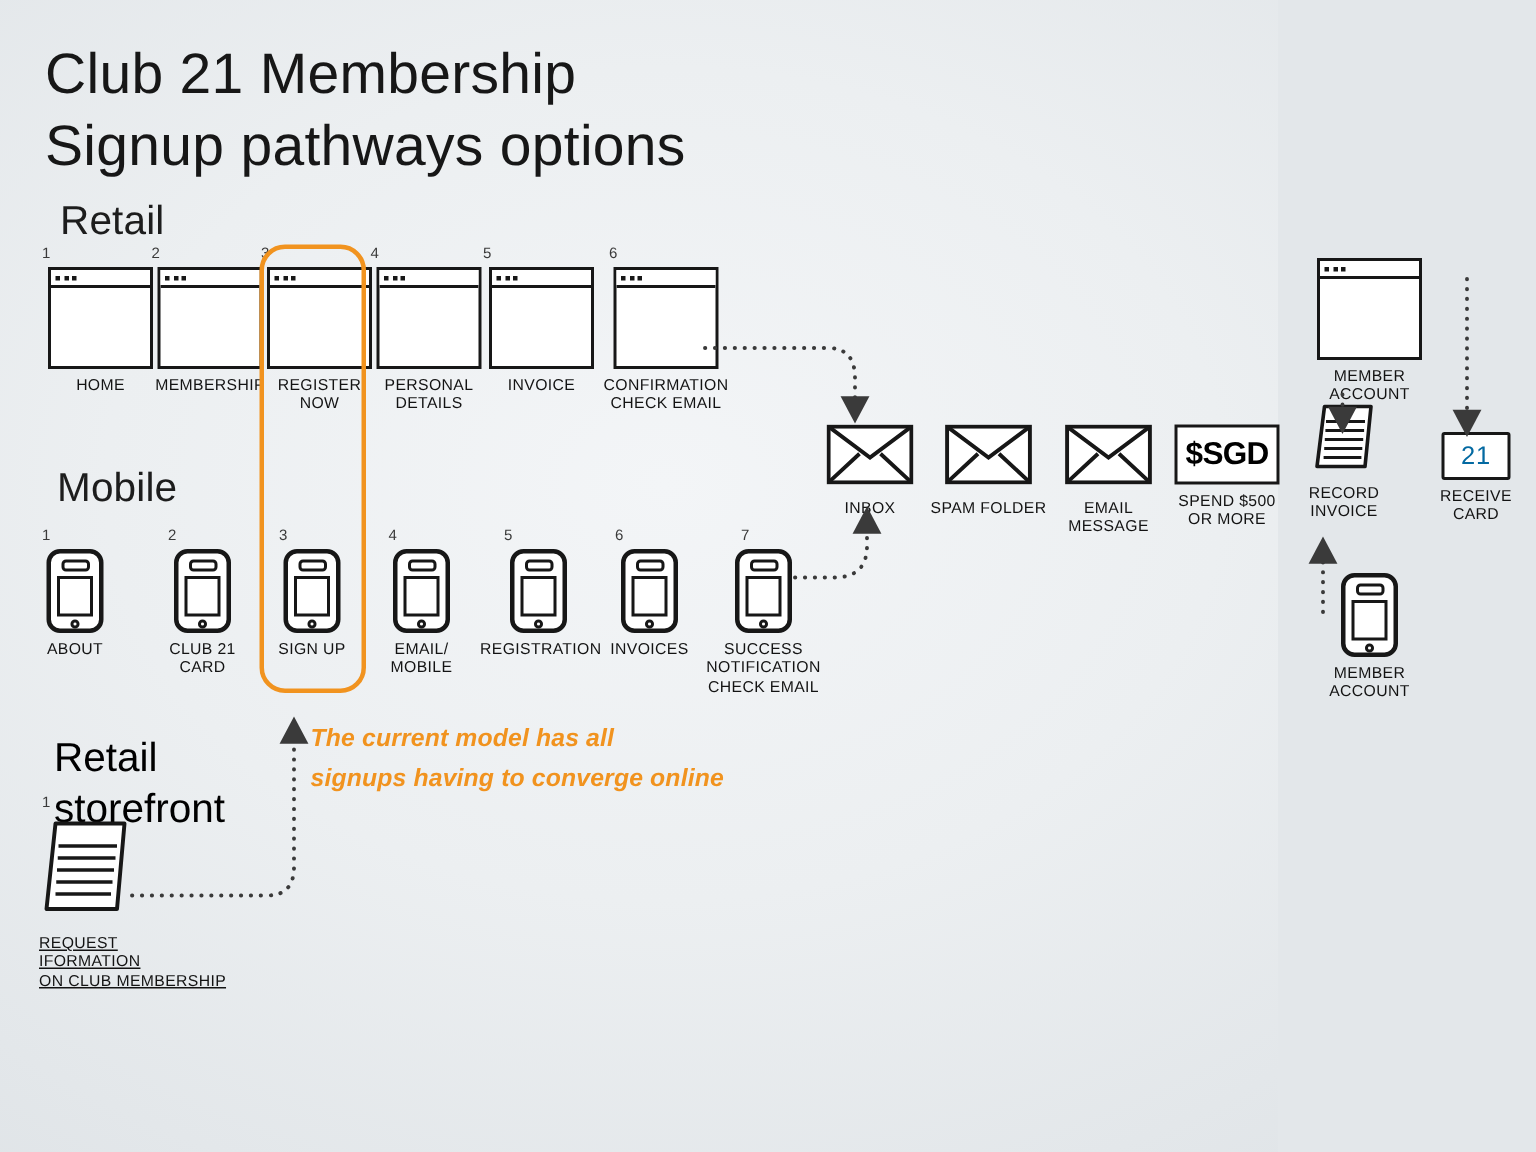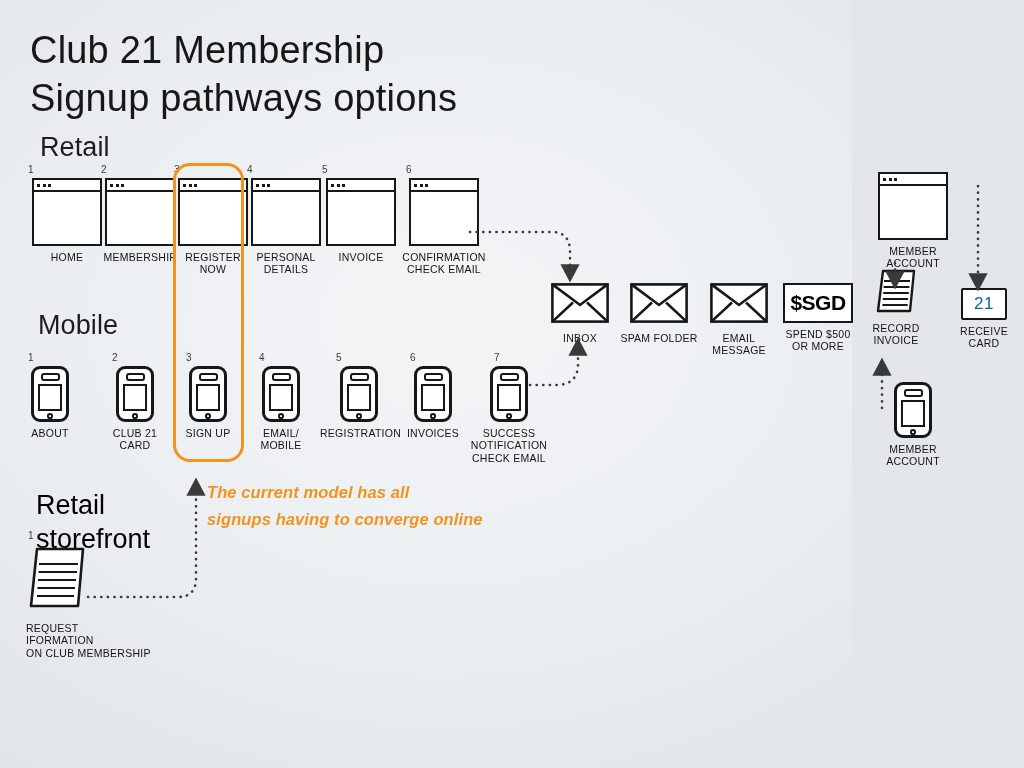--- a/index.html
+++ b/index.html
@@ -274,21 +274,21 @@
     <svg class="docicon" width="62" height="68" viewBox="0 0 62 68">
       <path d="M11 5 L57 5 L52 62 L5 62 Z" fill="#ffffff" stroke="#171717" stroke-width="2.6" stroke-linejoin="round"></path>
       <g stroke="#171717" stroke-width="2.2">
         <line x1="13" y1="20" x2="52" y2="20"></line>
         <line x1="12.5" y1="28" x2="51" y2="28"></line>
         <line x1="12" y1="36" x2="50" y2="36"></line>
         <line x1="11.5" y1="44" x2="49" y2="44"></line>
         <line x1="11" y1="52" x2="48" y2="52"></line>
       </g>
     </svg>
-    <div class="cap no-sel" style="text-align:left;margin-top:6px;">REQUEST
+    <div class="cap no-sel" style="text-align:left;margin-top:6px;text-decoration:underline;">REQUEST
 IFORMATION
 ON CLUB MEMBERSHIP</div>
   </div>
 
   <div class="step" style="left:627px;top:283px;width:64px;">
     <svg class="envelope" viewBox="0 0 58 40">
       <rect x="1.4" y="1.4" width="55.2" height="37.2" fill="#fff" stroke="#171717" stroke-width="2.6"></rect>
       <path d="M1.4 1.4 L29 22 L56.6 1.4" fill="none" stroke="#171717" stroke-width="2.6"></path>
       <path d="M1.4 38.6 L22 19.5 M56.6 38.6 L36 19.5" fill="none" stroke="#171717" stroke-width="2.6"></path>
     </svg>

